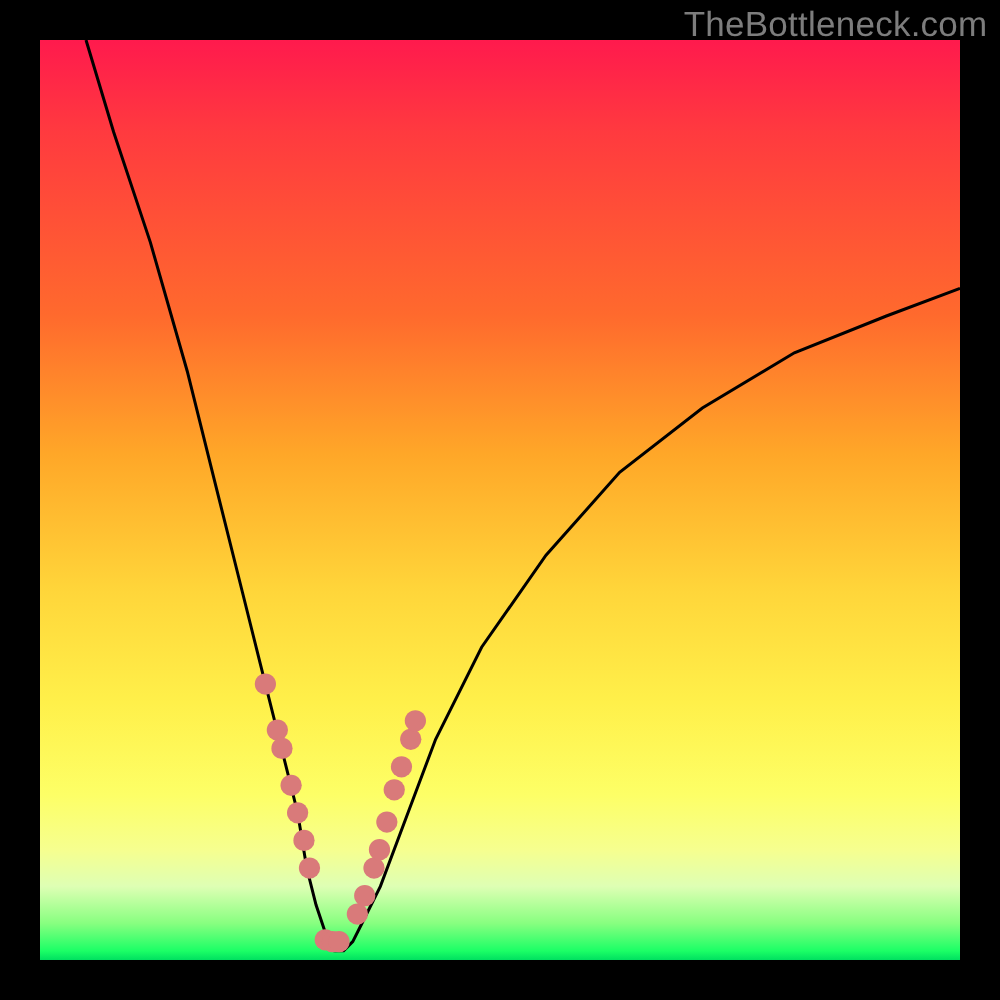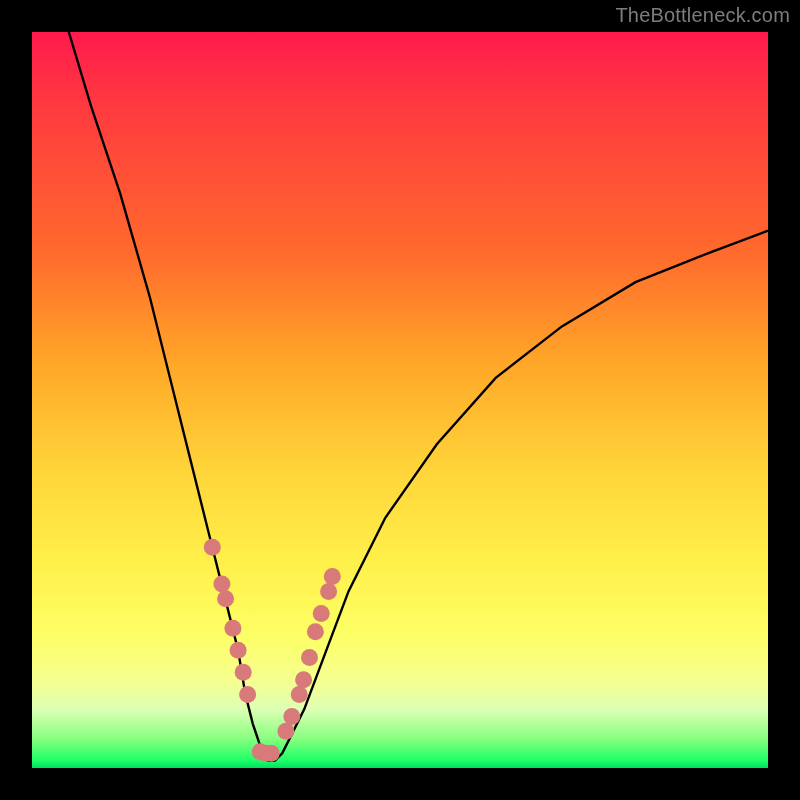--- a/index.html
+++ b/index.html
@@ -37,21 +37,21 @@
       #88ff80 96%,
       #1cff66 99%,
       #00e060 100%
     );
   }
   .watermark {
     position: absolute;
     top: 4px;
     right: 10px;
     color: #7d7d7d;
-    font-size: 20px;
+    font-size: 28px;
     font-weight: 400;
     letter-spacing: 0.2px;
     z-index: 10;
   }
   svg.curve {
     position: absolute;
     left: 0;
     top: 0;
     width: 736px;
     height: 736px;

